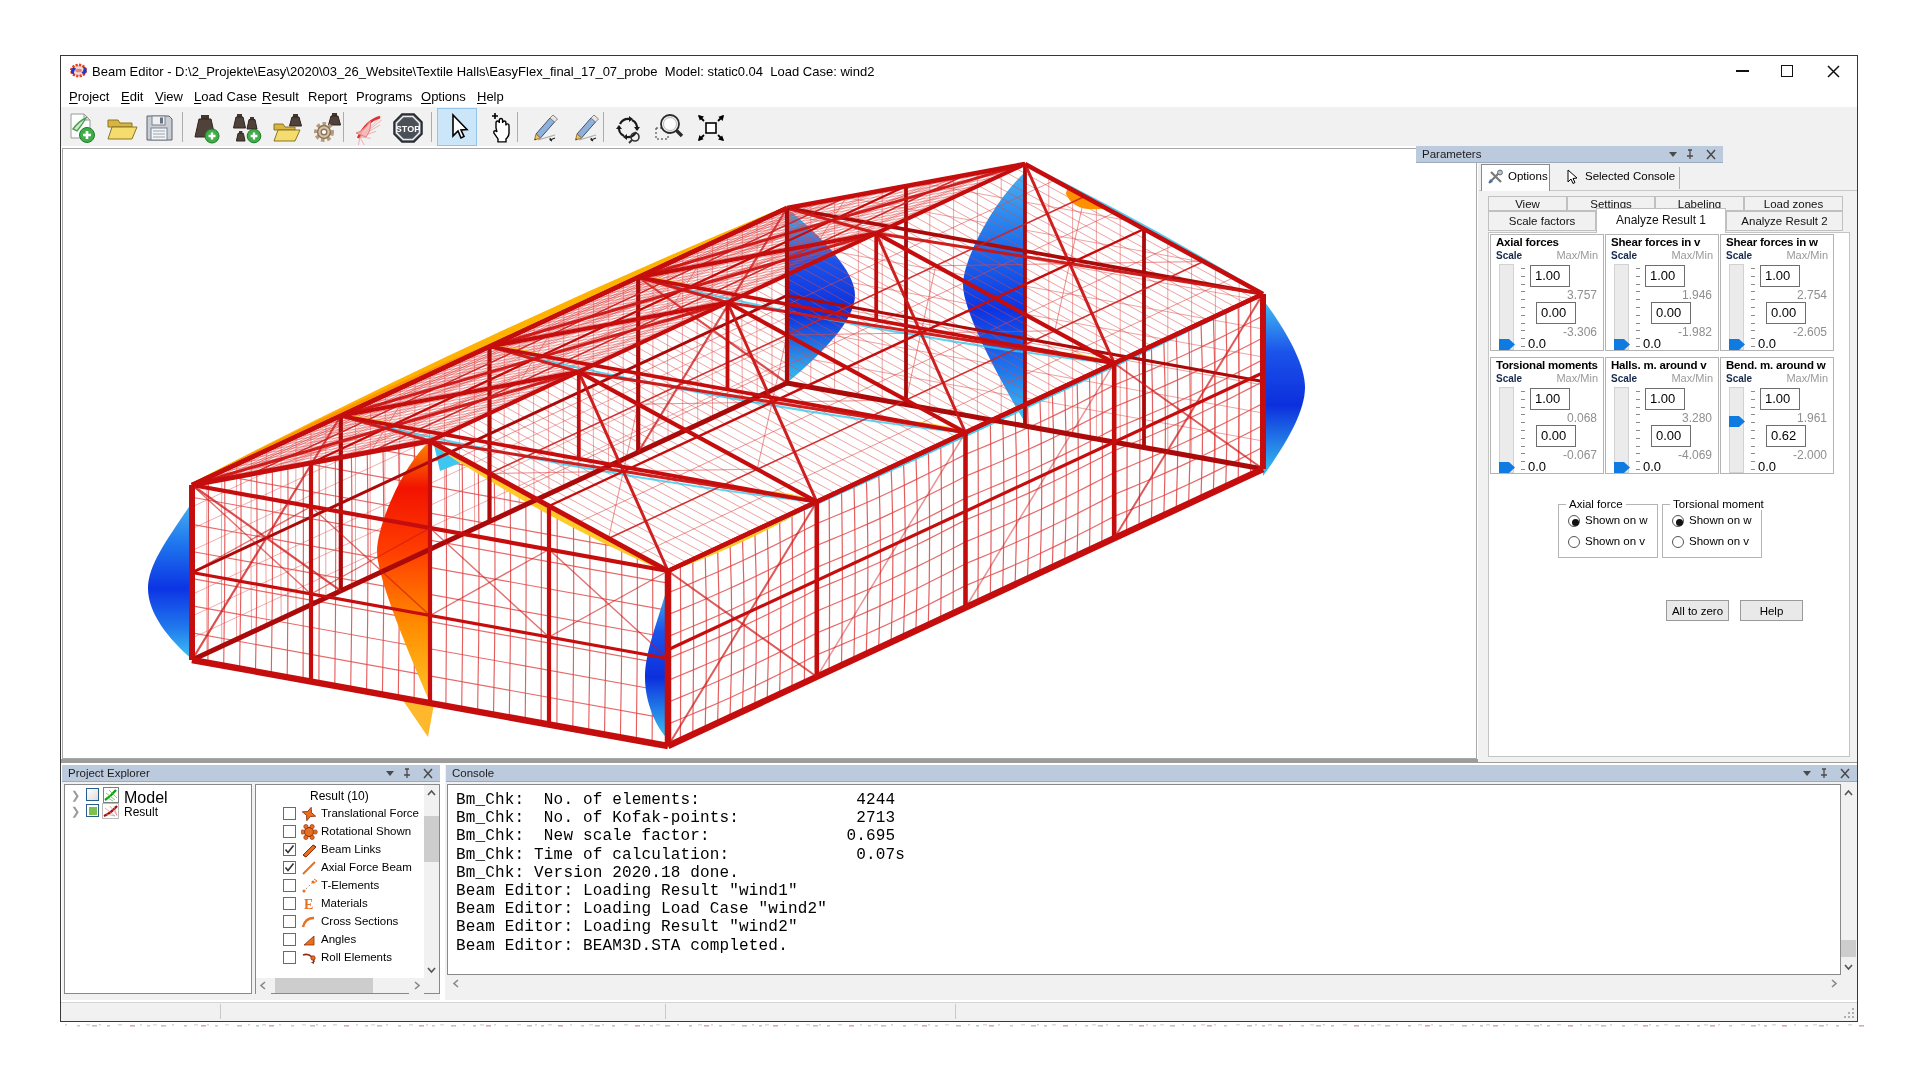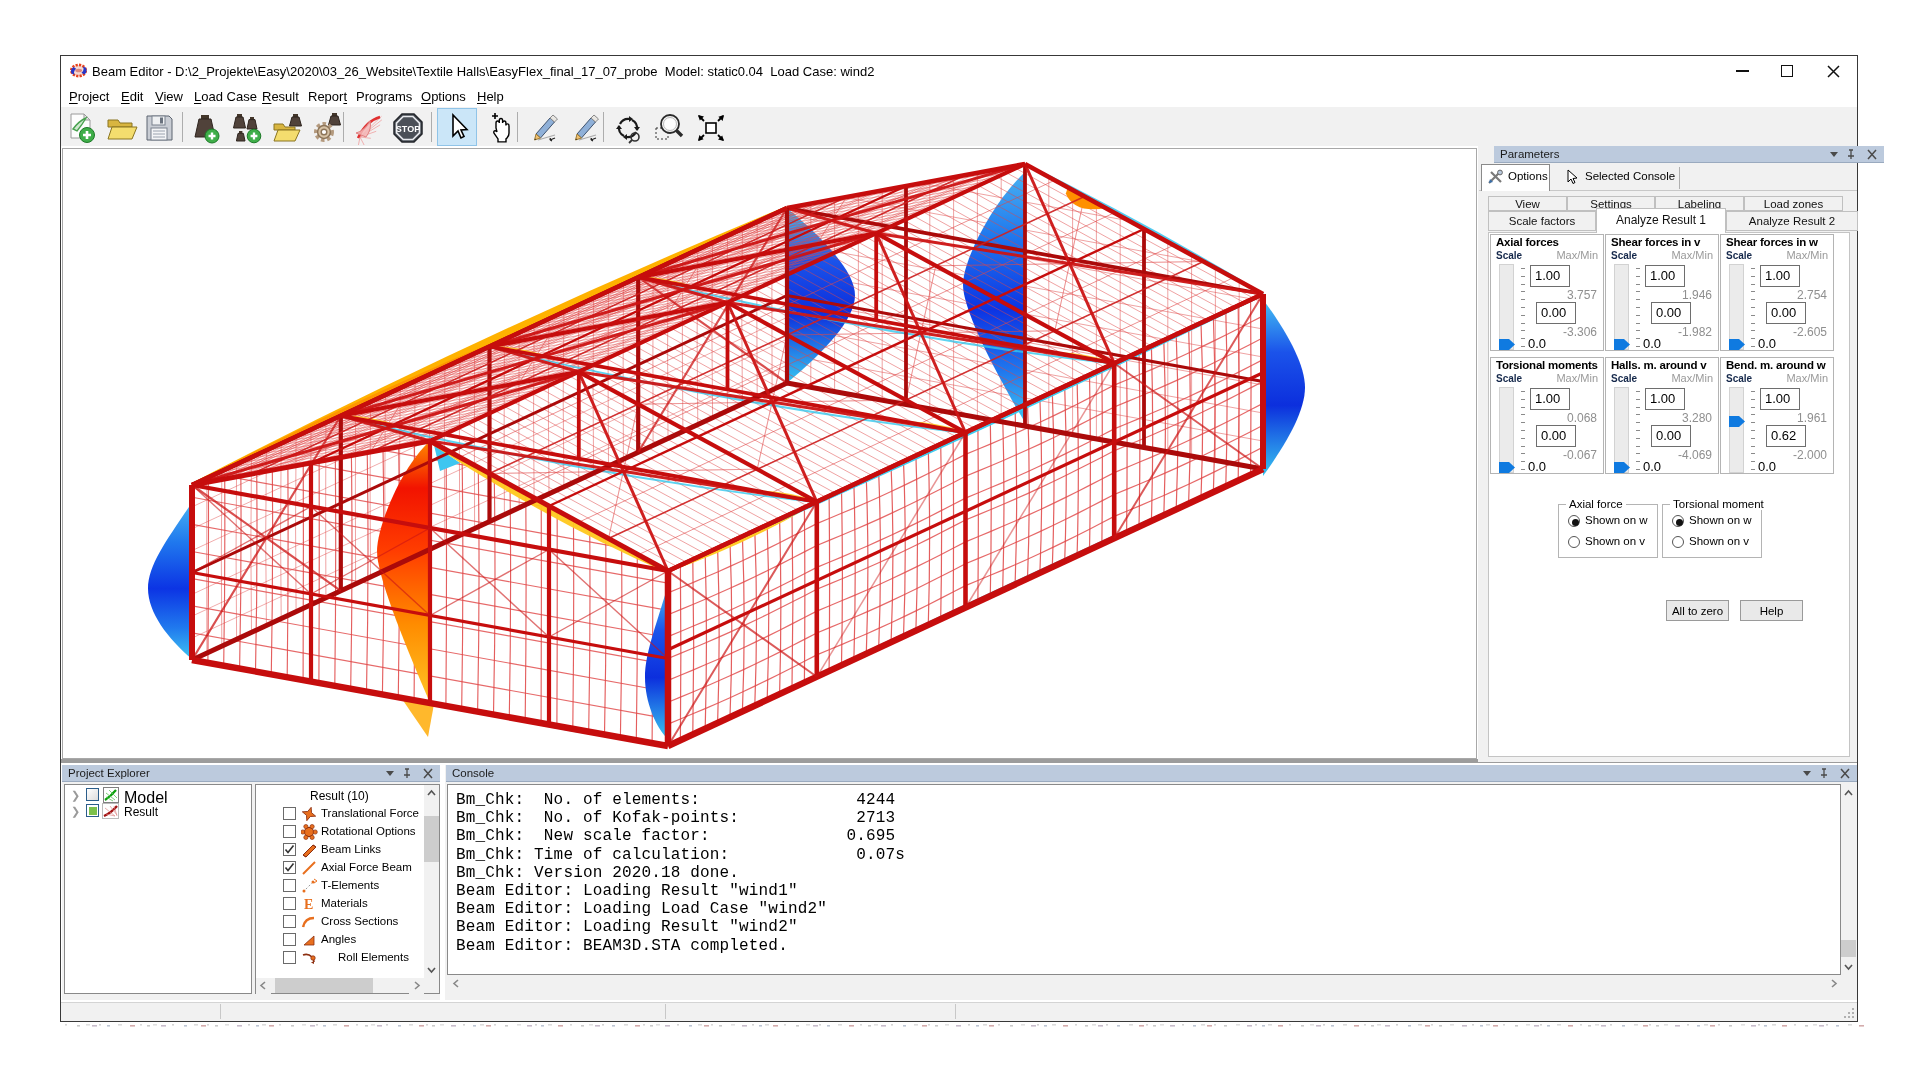--- a/index.html
+++ b/index.html
@@ -652,21 +652,21 @@
 <line x1="724.0" y1="59.0" x2="962.0" y2="15.0" stroke="#c60d0d" stroke-width="4.6"></line>
 <line x1="962.0" y1="15.0" x2="1200.0" y2="145.0" stroke="#c60d0d" stroke-width="4.6"></line>
 <line x1="724.0" y1="234.0" x2="724.0" y2="59.0" stroke="#ab0a0a" stroke-width="4.2"></line>
 <line x1="1200.0" y1="320.0" x2="1200.0" y2="145.0" stroke="#c60d0d" stroke-width="6"></line>
 <line x1="129.0" y1="336.0" x2="724.0" y2="59.0" stroke="#c60d0d" stroke-width="4.5"></line>
 <line x1="605.0" y1="422.0" x2="1200.0" y2="145.0" stroke="#c60d0d" stroke-width="4.5"></line>
 </svg>
 </div>
 <div class="abs" style="left:61px;top:759px;width:1796px;height:4px;background:#9c9c9c"></div>
 <div class="abs" style="left:1478px;top:146px;width:379px;height:616px;background:#f1f1f1"></div>
-<div class="tb abs" style="left:1494px;top:146px;width:390px;height:17px">Parameters<div class="paneicons"><svg width="52" height="13" viewBox="0 0 52 13">
+<div class="tb abs" style="left:1416px;top:146px;width:307px;height:17px">Parameters<div class="paneicons"><svg width="52" height="13" viewBox="0 0 52 13">
         <path d="M2 4 L10 4 L6 9 Z" fill="#4a4a4a"></path>
         <path d="M23 2 v6 M20 8 h6 M23 8 v3 M21 2 h4" stroke="#4a4a4a" stroke-width="1.3" fill="none"></path>
         <path d="M40 2 L48 11 M48 2 L40 11" stroke="#4a4a4a" stroke-width="1.5"></path>
       </svg></div></div>
 <div class="abs" style="left:1481px;top:164px;width:69px;height:27px;background:#fff;border:1px solid #8a8a8a;border-bottom:none;z-index:2"></div>
 <svg class="abs" style="left:1487px;top:169px;z-index:3" width="17" height="17">
     <path d="M2 14 L13 3 M4 3 L14 13" stroke="#7a7a7a" stroke-width="2.2"></path>
     <path d="M2 14 l4 -1 -3 -3 Z" fill="#3a6ea8"></path>
     <circle cx="13" cy="3.5" r="2.4" fill="#b8c8dc" stroke="#666"></circle>
   </svg>
@@ -676,21 +676,21 @@
   </svg>
 <div class="abs" style="left:1585px;top:170px;font-size:11.5px">Selected Console</div>
 <div class="abs" style="left:1679px;top:167px;width:1px;height:22px;background:#b0b0b0"></div>
 <div class="abs" style="left:1479px;top:190px;width:378px;height:1px;background:#c8c8c8"></div>
 <div class="tab1" style="left:1488px;top:196px;width:79px;height:15px;line-height:15px">View</div>
 <div class="tab1" style="left:1567px;top:196px;width:88px;height:15px;line-height:15px">Settings</div>
 <div class="tab1" style="left:1655px;top:196px;width:89px;height:15px;line-height:15px">Labeling</div>
 <div class="tab1" style="left:1744px;top:196px;width:99px;height:15px;line-height:15px">Load zones</div>
 <div class="tab1" style="left:1488px;top:211px;width:108px;height:20px;line-height:19px">Scale factors</div>
 <div class="tab1" style="left:1596px;top:208px;width:130px;height:25px;line-height:22px;background:#fff;border-bottom:none;z-index:3;font-size:12px">Analyze Result 1</div>
-<div class="tab1" style="left:1726px;top:211px;width:132px;height:20px;line-height:19px">Analyze Result 2</div>
+<div class="tab1" style="left:1726px;top:211px;width:117px;height:20px;line-height:19px">Analyze Result 2</div>
 <div class="abs" style="left:1488px;top:232px;width:362px;height:525px;background:#fff;border:1px solid #c4c4c4"></div>
 <div class="gb" style="left:1490px;top:234px;width:114px;height:117px">
     <div class="gbt">Axial forces</div>
     <div class="abs" style="left:5px;top:15px;font-size:10px;color:#15284b;font-weight:bold">Scale</div>
     <div class="abs" style="right:5px;top:14px;font-size:11px;color:#9a9a9a">Max/Min</div>
     <div class="abs" style="left:8px;top:29px;width:15px;height:86px;background:#ebebeb;border:1px solid #d2d2d2"></div>
     <svg class="abs" style="left:8px;top:104px" width="17" height="11">
       <path d="M0 0 h10 l6 5.5 L10 11 H0 Z" fill="#0f7ae0"></path>
     </svg>
     <div class="tick" style="left:30px;top:33px"></div>
@@ -887,21 +887,21 @@
 <div class="ck" style="left:283px;top:825px"></div>
 <div class="abs" style="left:301px;top:824px"><svg width="17" height="16" viewBox="0 0 17 16">
       <circle cx="8" cy="8" r="4.6" fill="#e86f1e" stroke="#8c2f10"></circle>
       <circle cx="14.2" cy="8.0" r="2.1" fill="#e86f1e" stroke="#8c2f10" stroke-width="0.7"></circle>
       <circle cx="11.1" cy="13.4" r="2.1" fill="#e86f1e" stroke="#8c2f10" stroke-width="0.7"></circle>
       <circle cx="4.9" cy="13.4" r="2.1" fill="#e86f1e" stroke="#8c2f10" stroke-width="0.7"></circle>
       <circle cx="1.8" cy="8.0" r="2.1" fill="#e86f1e" stroke="#8c2f10" stroke-width="0.7"></circle>
       <circle cx="4.9" cy="2.6" r="2.1" fill="#e86f1e" stroke="#8c2f10" stroke-width="0.7"></circle>
       <circle cx="11.1" cy="2.6" r="2.1" fill="#e86f1e" stroke="#8c2f10" stroke-width="0.7"></circle>
     </svg></div>
-<div class="lbl" style="left:321px;top:825px">Rotational Options</div>
+<div class="lbl" style="left:321px;top:825px">Rotational Shown</div>
 <div class="ck" style="left:283px;top:843px"></div>
 <div class="abs" style="left:283px;top:842px"><svg width="13" height="13">
       <path d="M2.5 6.5 L5 9.5 L10.5 2.5" stroke="#333" stroke-width="1.6" fill="none"></path>
     </svg></div>
 <div class="abs" style="left:301px;top:842px"><svg width="17" height="16" viewBox="0 0 17 16">
       <path d="M2 13 L12 3 L15 5 L5 15 Z" fill="#e86f1e" stroke="#8c2f10"></path>
       <path d="M2 13 L5 15 M12 3 L15 5" stroke="#8c2f10"></path>
     </svg></div>
 <div class="lbl" style="left:321px;top:843px">Beam Links</div>
 <div class="ck" style="left:283px;top:861px"></div>
@@ -935,21 +935,21 @@
 <div class="abs" style="left:301px;top:932px"><svg width="17" height="16" viewBox="0 0 17 16">
       <path d="M3 13 L13 13 L13 4 Z" fill="#e86f1e" stroke="#8c2f10" stroke-width="0.8"></path>
     </svg></div>
 <div class="lbl" style="left:321px;top:933px">Angles</div>
 <div class="ck" style="left:283px;top:951px"></div>
 <div class="abs" style="left:301px;top:950px"><svg width="17" height="16" viewBox="0 0 17 16">
       <path d="M2 5 q5 -2 9 2 q2 2 2 5" fill="none" stroke="#8c2f10" stroke-width="1.6"></path>
       <circle cx="12" cy="8" r="2.2" fill="#e86f1e" stroke="#8c2f10" stroke-width="0.8"></circle>
       <path d="M13 14 l0 -3 -3 1.5 Z" fill="#8c2f10"></path>
     </svg></div>
-<div class="lbl" style="left:338px;top:951px">Roll Elements</div>
+<div class="lbl" style="left:321px;top:951px">Roll Elements</div>
 <div class="sb abs" style="left:424px;top:785px;width:15px;height:208px"></div>
 <div class="sbbtn" style="left:424px;top:786px"><svg width="15" height="15">
       <path d="M4 9 L7.5 5 L11 9" stroke="#555" stroke-width="1.6" fill="none"></path>
     </svg></div>
 <div class="thumb" style="left:424px;top:816px;width:15px;height:46px"></div>
 <div class="sbbtn" style="left:424px;top:962px"><svg width="15" height="15">
       <path d="M4 6 L7.5 10 L11 6" stroke="#555" stroke-width="1.6" fill="none"></path>
     </svg></div>
 <div class="sb abs" style="left:256px;top:978px;width:168px;height:15px"></div>
 <div class="sbbtn" style="left:256px;top:978px"><svg width="15" height="15">

